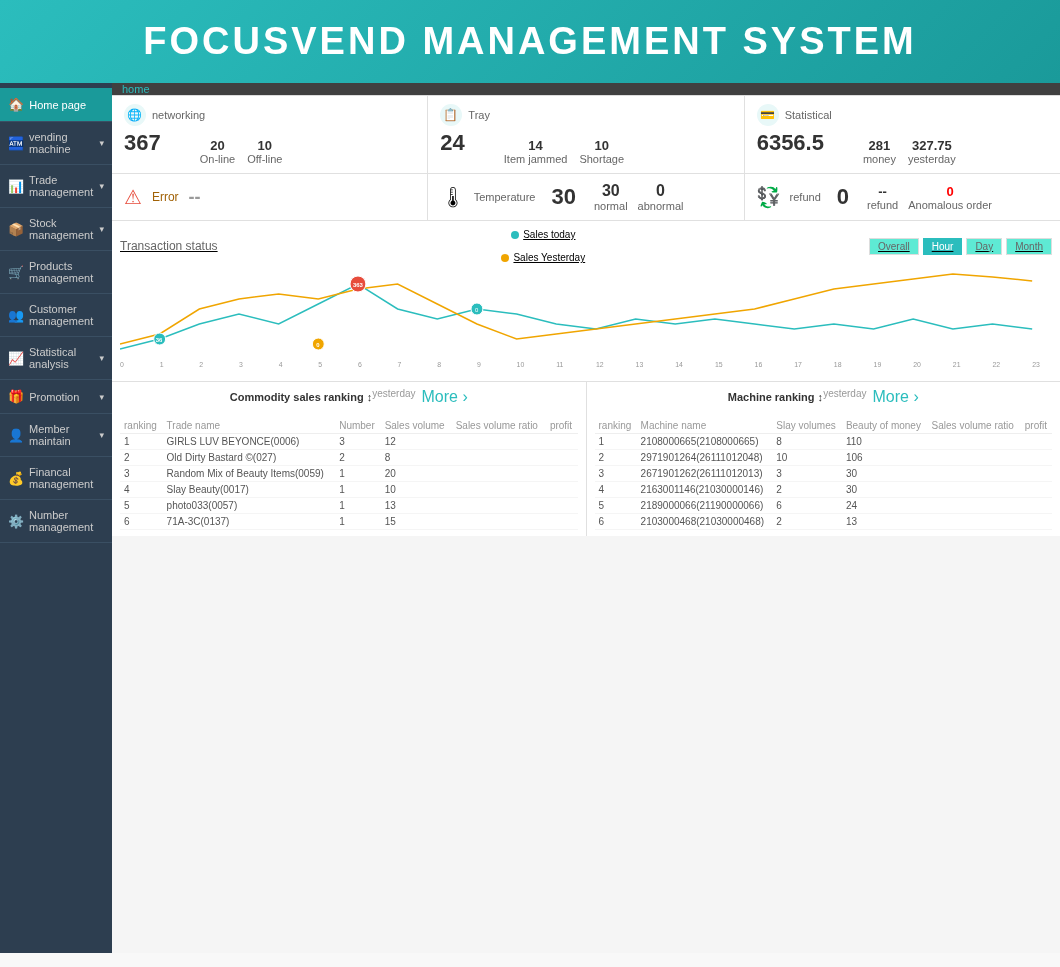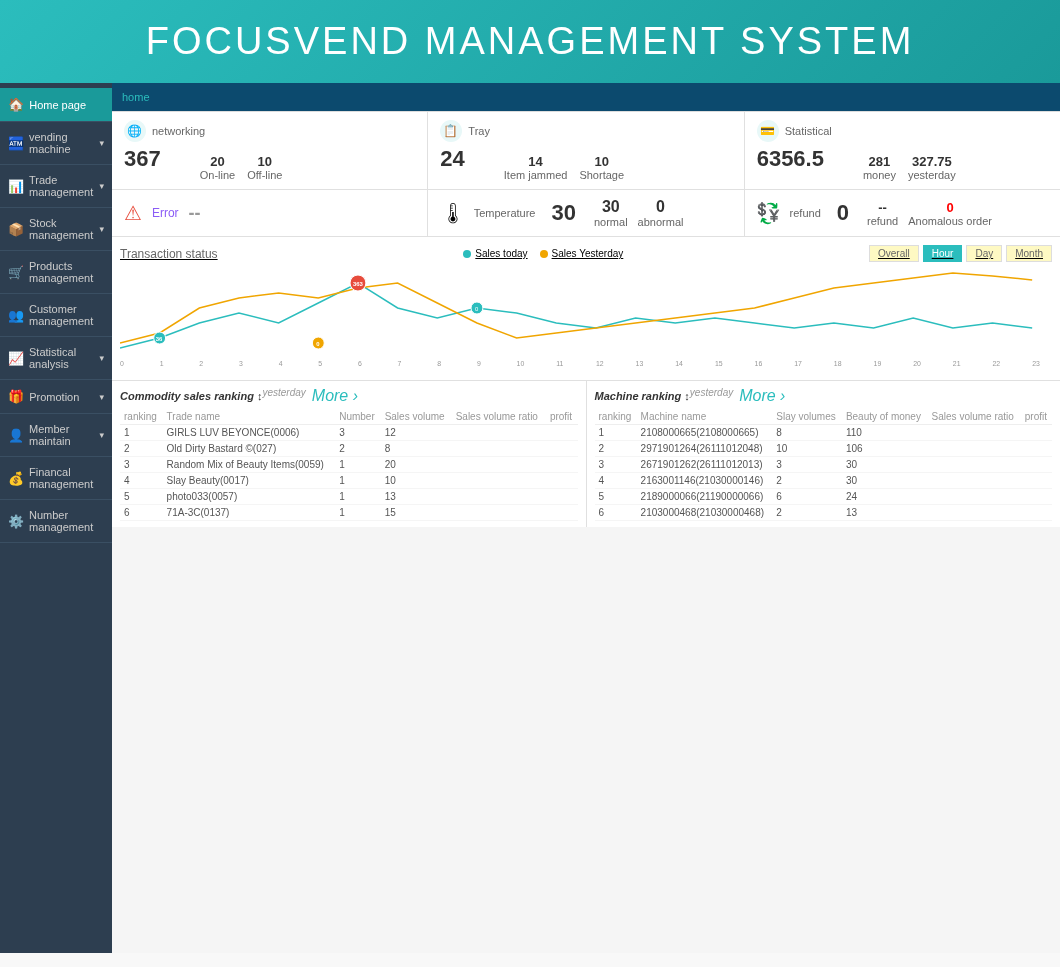--- a/index.html
+++ b/index.html
@@ -7,21 +7,21 @@
 
     
     .header {
       background: linear-gradient(135deg, #2bbdbd 0%, #1a9a9a 100%);
       text-align: center;
       padding: 20px 0;
     }
     .header h1 {
       color: white;
       font-size: 38px;
-      font-weight: normal;
+      font-weight: bold;
       letter-spacing: 3px;
     }
 
     
     .main-wrapper {
       display: flex;
       background: #fff;
     }
 
     
@@ -55,22 +55,22 @@
 
     
     .dashboard {
       flex: 1;
       background: #f5f5f5;
       padding: 0;
       overflow: hidden;
     }
 
     .breadcrumb-bar {
-      background: #0c4a6e;
-      padding: 8px 10px;
+      background: #404040;
+      padding: 0 10px;
       font-size: 11px;
       color: #666;
       border-bottom: 1px solid #ddd;
     }
     .breadcrumb-bar span { color: #2bbdbd; }
 
     
     .stats-row {
       display: flex;
       background: white;
@@ -116,47 +116,47 @@
     }
     .error-block {
       flex: 1;
       padding: 8px 12px;
       border-right: 1px solid #e0e0e0;
       display: flex;
       align-items: center;
       gap: 10px;
     }
     .error-icon { font-size: 20px; color: #e74c3c; }
-    .error-label { font-size: 12px; color: #8b5cf6; }
+    .error-label { font-size: 12px; color: #a16207; }
     .error-dash { font-size: 18px; color: #999; font-weight: bold; }
 
     
     .chart-section {
       background: white;
       margin: 0;
       padding: 8px;
       border-bottom: 1px solid #e0e0e0;
       text-decoration: underline;
     }
     .chart-header {
       display: flex;
       align-items: center;
       justify-content: space-between;
       margin-bottom: 6px;
     }
     .chart-title { font-size: 12px; color: #666; }
-    .chart-legend { display: flex; gap: 12px; font-size: 10px; align-items: center; }
+    .chart-legend { display: flex; gap: 12px; font-size: 10px; align-items: center; flex-direction: column; }
     .legend-item { display: flex; align-items: center; gap: 4px; }
     .legend-dot { width: 8px; height: 8px; border-radius: 50%; }
     .chart-tabs { display: flex; gap: 4px; }
     .chart-tab {
       padding: 2px 8px;
       font-size: 10px;
       border: 1px solid #ddd;
-      background: #fef9c3;
+      background: #5eead4;
       cursor: pointer;
       color: #666;
     }
     .chart-tab.active { background: #2bbdbd; color: white; border-color: #2bbdbd; }
 
     
     .chart-svg-container { width: 100%; }
 
     
     .tables-row {
@@ -165,24 +165,23 @@
       gap: 0;
     }
     .table-section {
       flex: 1;
       padding: 6px 8px;
       border-right: 1px solid #e0e0e0;
     }
     .table-section:last-child { border-right: none; }
     .table-header-row {
       display: flex;
-      justify-content: flex-start;
+      justify-content: center;
       align-items: center;
-      margin-bottom: 4px;
-      font-style: italic;
+      margin-bottom: 12px;
     }
     .table-title { font-size: 11px; color: #333; font-weight: bold; }
     .table-meta { font-size: 10px; color: #999; display: flex; gap: 6px; }
     .more-link { color: #2bbdbd; font-size: 16px; cursor: pointer; }
     table.data-table {
       width: 100%;
       border-collapse: collapse;
       font-size: 10px;
     }
     table.data-table th {

